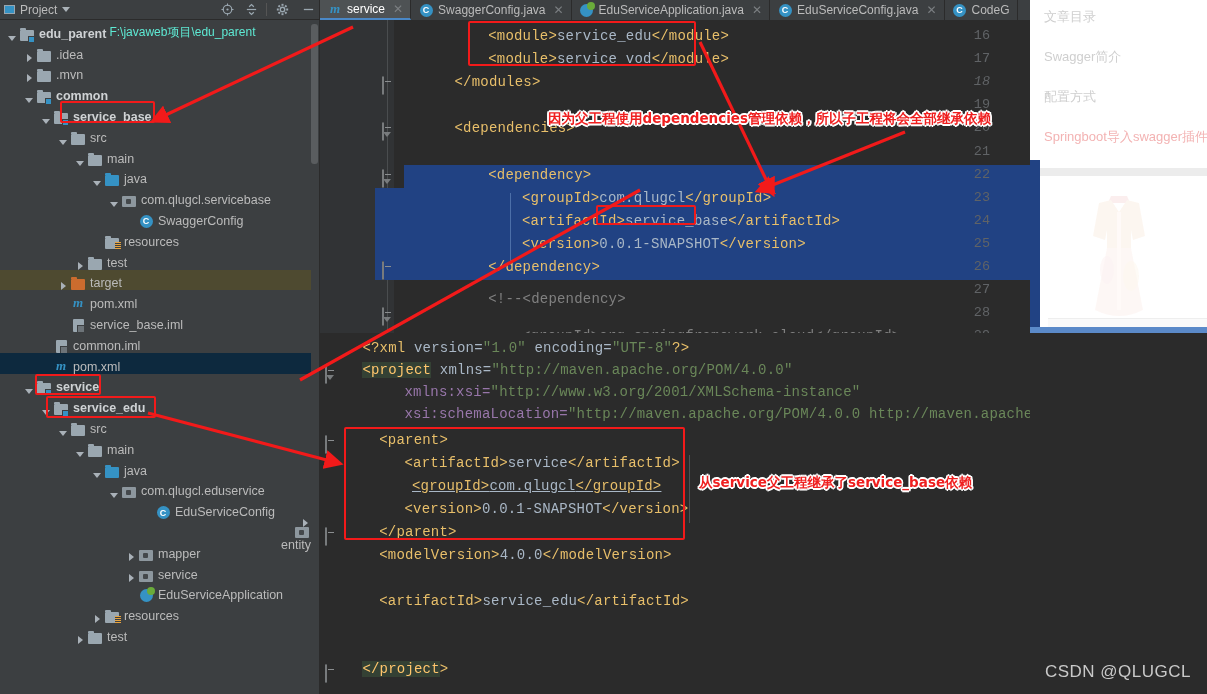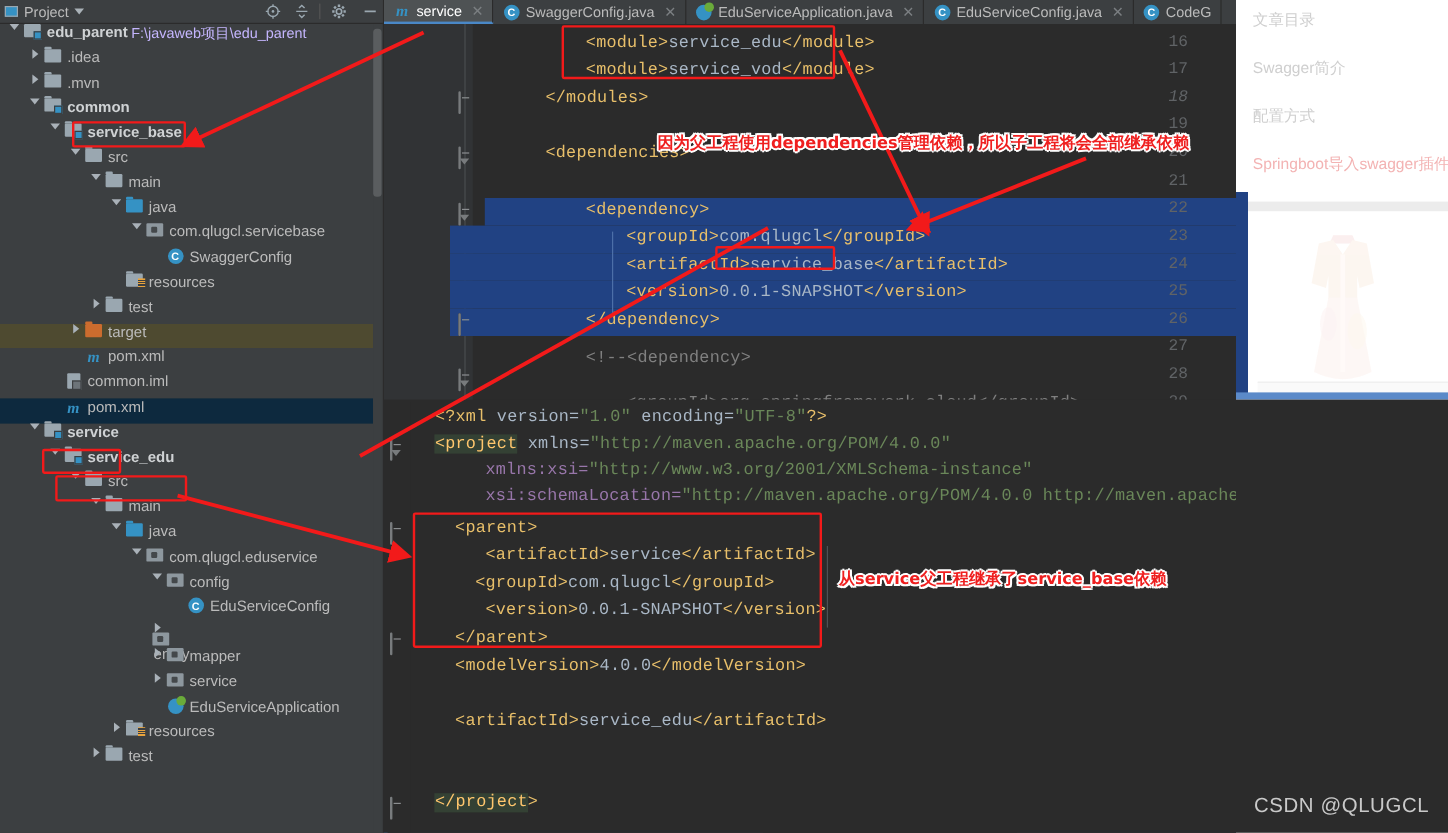--- a/index.html
+++ b/index.html
@@ -22,31 +22,31 @@
   }
   .pt-label { color: #bbbbbb; font-size: 12px; display:flex; align-items:center; gap:5px; }
   .pt-square { width: 11px; height: 9px; background: #3592c4; border: 1px solid #9aa7b0; display:inline-block;}
   .caret-dn { width:0;height:0;border-left:4px solid transparent;border-right:4px solid transparent;border-top:5px solid #aab2b8; display:inline-block; }
   .pt-spacer { flex: 1; }
   .pt-icon { color:#9aa7b0; font-size:12px; width:18px; text-align:center; display:flex; align-items:center; justify-content:center;}
   .pt-div { width:1px;height:13px;background:#555;}
 
   #tree { position:absolute; top:20px; left:0; right:8px; bottom:0; overflow:hidden; }
   .row {
-    height: 20.8px; display: flex; align-items: flex-start; white-space: nowrap;
+    height: 20.8px; display: flex; align-items: flex-end; white-space: nowrap;
     font-size: 12.5px; color: #bbbbbb; position: relative;
   }
   .row.sel-blue { background: #0d293e; }
   .row.sel-olive { background: #4e4a30; }
   .arrow { width: 12px; flex: none; display:flex; align-items:center; justify-content:center; }
   .arrow .r { width:0;height:0;border-top:4px solid transparent;border-bottom:4px solid transparent;border-left:5px solid #a9b1b8; }
   .arrow .d { width:0;height:0;border-left:4px solid transparent;border-right:4px solid transparent;border-top:5px solid #a9b1b8; }
   .ico { width: 18px; flex:none; display:flex; align-items:center; justify-content:center; }
   .lbl { padding-left: 3px; }
-  .path { color:#c4b5fd; padding-left:3px; font-size:12px; }
+  .path { color:#5eead4; padding-left:3px; font-size:12px; }
   .bold { font-weight: bold; color:#cfd2d4; }
 
   
   .f-mod { width:14px;height:11px;background:#9aa7b0;position:relative;border-radius:1px;}
   .f-mod:before{content:"";position:absolute;left:0;top:-2px;width:6px;height:2px;background:#9aa7b0;border-radius:1px 1px 0 0;}
   .f-mod:after{content:"";position:absolute;right:-1px;bottom:-2px;width:5px;height:5px;background:#3592c4;border:1px solid #3c3f41;}
   .f-plain { width:14px;height:11px;background:#9aa7b0;border-radius:1px;position:relative;}
   .f-plain:before{content:"";position:absolute;left:0;top:-2px;width:6px;height:2px;background:#9aa7b0;border-radius:1px 1px 0 0;}
   .f-src { width:14px;height:11px;background:#3592c4;border-radius:1px;position:relative;}
   .f-src:before{content:"";position:absolute;left:0;top:-2px;width:6px;height:2px;background:#3592c4;border-radius:1px 1px 0 0;}
@@ -307,20 +307,27 @@
           </span>
           <span class="lbl">target</span>
         </div>
         <div class="row" style="padding-left: 57px;">
           <span class="arrow"></span>
           <span class="ico">
             <span class="m-icon">m</span>
           </span>
           <span class="lbl">pom.xml</span>
         </div>
+        <div class="row" style="padding-left: 57px;">
+          <span class="arrow"></span>
+          <span class="ico">
+            <span class="iml-icon"></span>
+          </span>
+          <span class="lbl">service_base.iml</span>
+        </div>
         <div class="row" style="padding-left: 40px;">
           <span class="arrow"></span>
           <span class="ico">
             <span class="iml-icon"></span>
           </span>
           <span class="lbl">common.iml</span>
         </div>
         <div class="row sel-blue" style="padding-left: 40px;">
           <span class="arrow"></span>
           <span class="ico">
@@ -376,31 +383,20 @@
         <div class="row" style="padding-left: 108px;">
           <span class="arrow">
             <span class="d"></span>
           </span>
           <span class="ico">
             <span class="f-pkg">
               <span class="pkg-dot"></span>
             </span>
           </span>
           <span class="lbl">com.qlugcl.eduservice</span>
-        </div>
-        <div class="row" style="padding-left: 125px;">
-          <span class="arrow">
-            <span class="d"></span>
-          </span>
-          <span class="ico">
-            <span class="f-pkg">
-              <span class="pkg-dot"></span>
-            </span>
-          </span>
-          <span class="lbl">config</span>
         </div>
         <div class="row" style="padding-left: 142px;">
           <span class="arrow"></span>
           <span class="ico">
             <span class="c-class">C</span>
           </span>
           <span class="lbl">EduServiceConfig</span>
         </div>
         <div class="row" style="padding-left: 125px; flex-direction: column;">
           <span class="arrow">
@@ -552,21 +548,21 @@
       <div id="pb-gutter"></div>
 
     <div class="code" style="left: 42.42px; top: 5px;"><span class="tag">&lt;?xml </span><span class="txt">version=</span><span class="str">"1.0"</span><span class="txt"> </span><span class="txt">encoding=</span><span class="str">"UTF-8"</span><span class="tag">?&gt;</span></div>
         <div class="fold" style="left: 5px; top: 31px;"><span class="box"></span><span class="tri"></span></div>
         <div class="code" style="left: 42.42px; top: 27px;"><span class="hl-kw">&lt;project</span><span class="txt"> </span><span class="txt">xmlns=</span><span class="str">"http://maven.apache.org/POM/4.0.0"</span></div>
         <div class="code" style="left: 84.52px; top: 49px;"><span class="attr">xmlns:xsi=</span><span class="str">"http://www.w3.org/2001/XMLSchema-instance"</span></div>
         <div class="code" style="left: 84.52px; top: 71px;"><span class="attr">xsi:schemaLocation=</span><span class="str">"http://maven.apache.org/POM/4.0.0 http://maven.apache.org/xsd/maven-4.0.0.xsd"&gt;</span></div>
         <div class="fold" style="left: 5px; top: 101px;"><span class="box"></span></div>
         <div class="code" style="left: 59.26px; top: 97px;"><span class="tag">&lt;parent&gt;</span></div>
         <div class="code" style="left: 84.52px; top: 120px;"><span class="tag">&lt;artifactId&gt;</span><span class="txt">service</span><span class="tag">&lt;/artifactId&gt;</span></div>
-        <div class="code" style="left: 76px; top: 143px;"><span class="tag">&lt;groupId&gt;</span><span class="txt">com.qlugcl</span><span class="tag">&lt;/groupId&gt;</span></div>
+        <div class="code" style="left: 92px; top: 143px; text-decoration: underline;"><span class="tag">&lt;groupId&gt;</span><span class="txt">com.qlugcl</span><span class="tag">&lt;/groupId&gt;</span></div>
         <div class="code" style="left: 84.52px; top: 166px;"><span class="tag">&lt;version&gt;</span><span class="txt">0.0.1-SNAPSHOT</span><span class="tag">&lt;/version&gt;</span></div>
         <div class="fold" style="left: 5px; top: 193px;"><span class="box"></span></div>
         <div class="code" style="left: 59.26px; top: 189px;"><span class="tag">&lt;/parent&gt;</span></div>
         <div class="code" style="left: 59.26px; top: 212px;"><span class="tag">&lt;modelVersion&gt;</span><span class="txt">4.0.0</span><span class="tag">&lt;/modelVersion&gt;</span></div>
         <div class="code" style="left: 59.26px; top: 258px;"><span class="tag">&lt;artifactId&gt;</span><span class="txt">service_edu</span><span class="tag">&lt;/artifactId&gt;</span></div>
         <div class="fold" style="left: 5px; top: 330px;"><span class="box"></span></div>
         <div class="code" style="left: 42.42px; top: 326px;"><span class="hl-kw">&lt;/project</span><span class="tag">&gt;</span></div>
         <div style="position: absolute; left: 369px; top: 120px; width: 1px; height: 68px; background: rgb(78, 82, 84);"></div>
       </div>
   </div>

